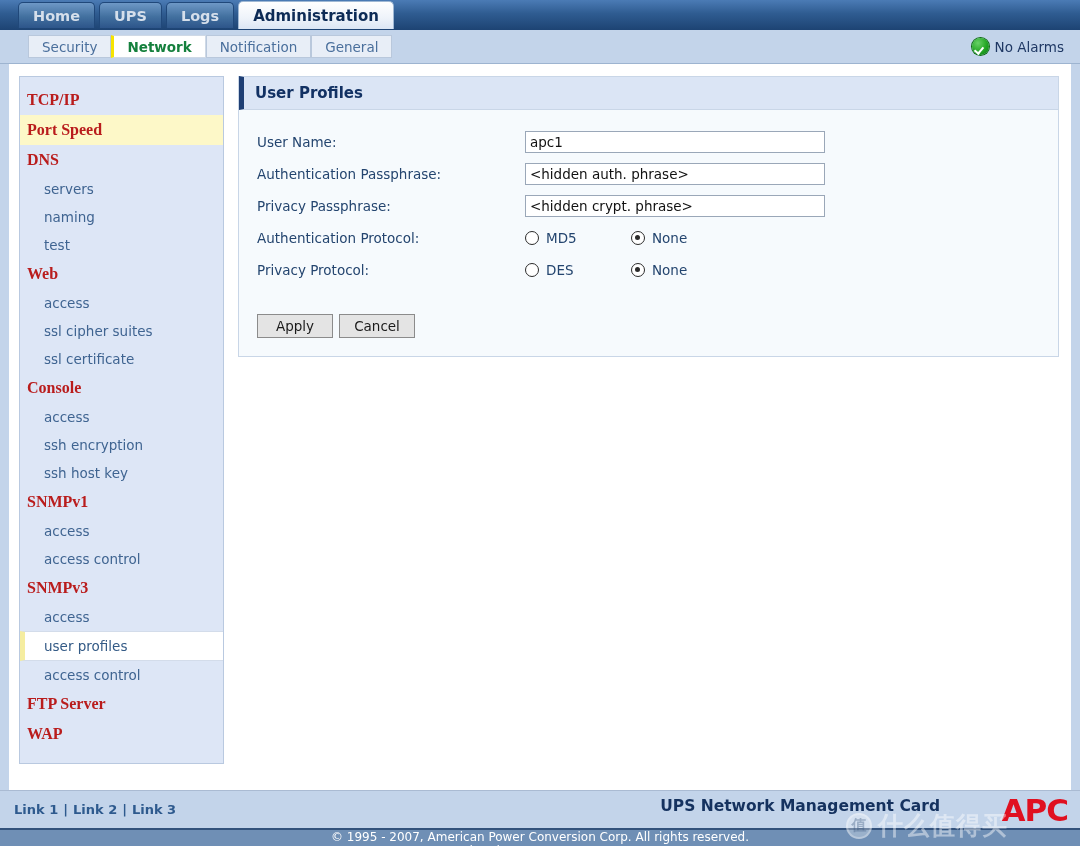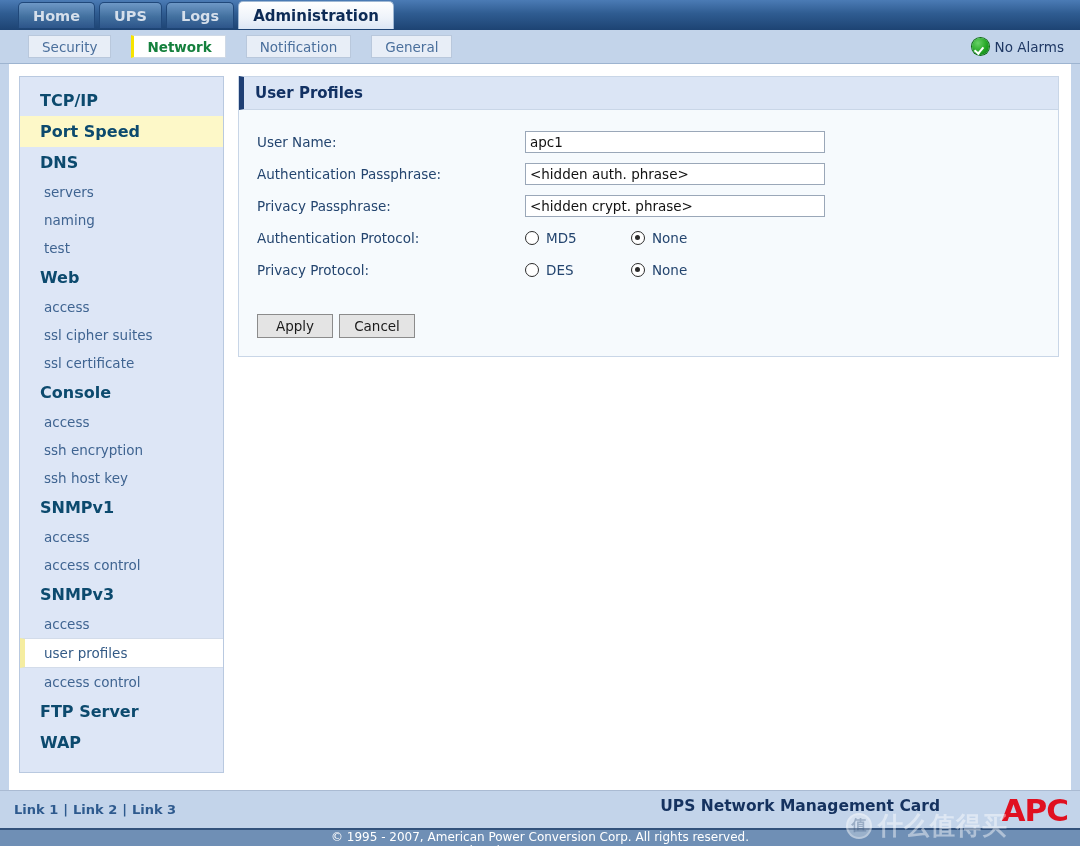--- a/index.html
+++ b/index.html
@@ -61,21 +61,21 @@
   
   .subtabbar {
     position: relative;
     height: 34px;
     background: #c3d4ea;
     border-bottom: 1px solid #9db4d0;
     display: flex;
     align-items: center;
     padding-left: 28px;
     box-sizing: border-box;
-    gap: 20px;
+    gap: 0;
   }
   .subtab {
     height: 23px;
     line-height: 23px;
     padding: 0 13px;
     font-size: 13.5px;
     color: #4a6f9c;
     background: #e8eef7;
     border: 1px solid #b9c8dc;
     box-sizing: border-box;
@@ -136,23 +136,24 @@
     margin-left: 10px;
     background: #dde6f6;
     border: 1px solid #b9c9e0;
     box-sizing: border-box;
     padding: 8px 0 14px 0;
     flex: none;
   }
   .nav-head {
     font-size: 16px;
     font-weight: bold;
-    color: #0c4a6e;
-    padding: 6px 0 6px 20px;
-    cursor: pointer;
+    color: #b91c1c;
+    padding: 6px 0 6px 7px;
+    cursor: pointer;
+    font-family: Liberation Serif, serif;
   }
   .nav-head.selected {
     background: #fdf8c8;
   }
   .nav-sub {
     font-size: 13.5px;
     color: #3f6491;
     padding: 6px 0 6px 24px;
     cursor: pointer;
   }

